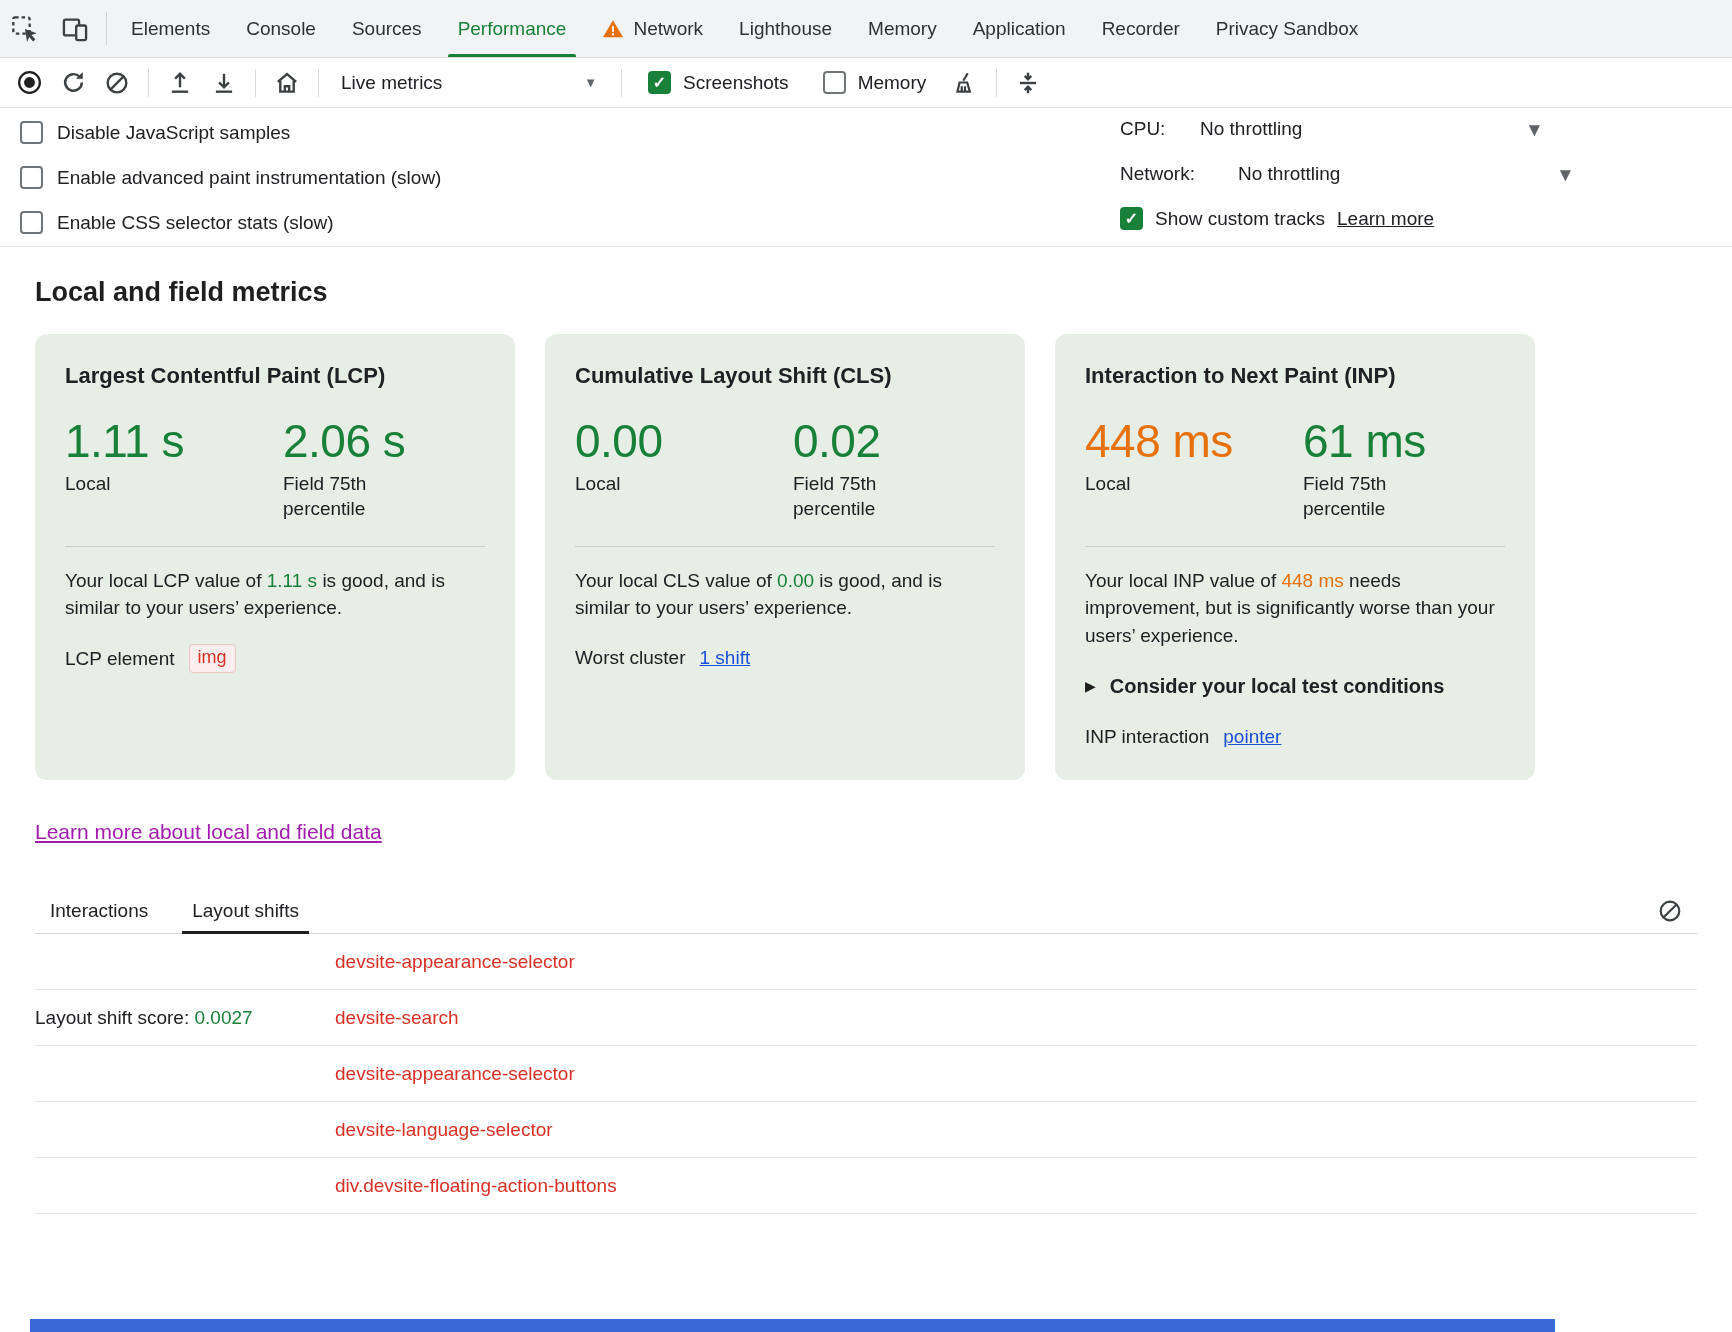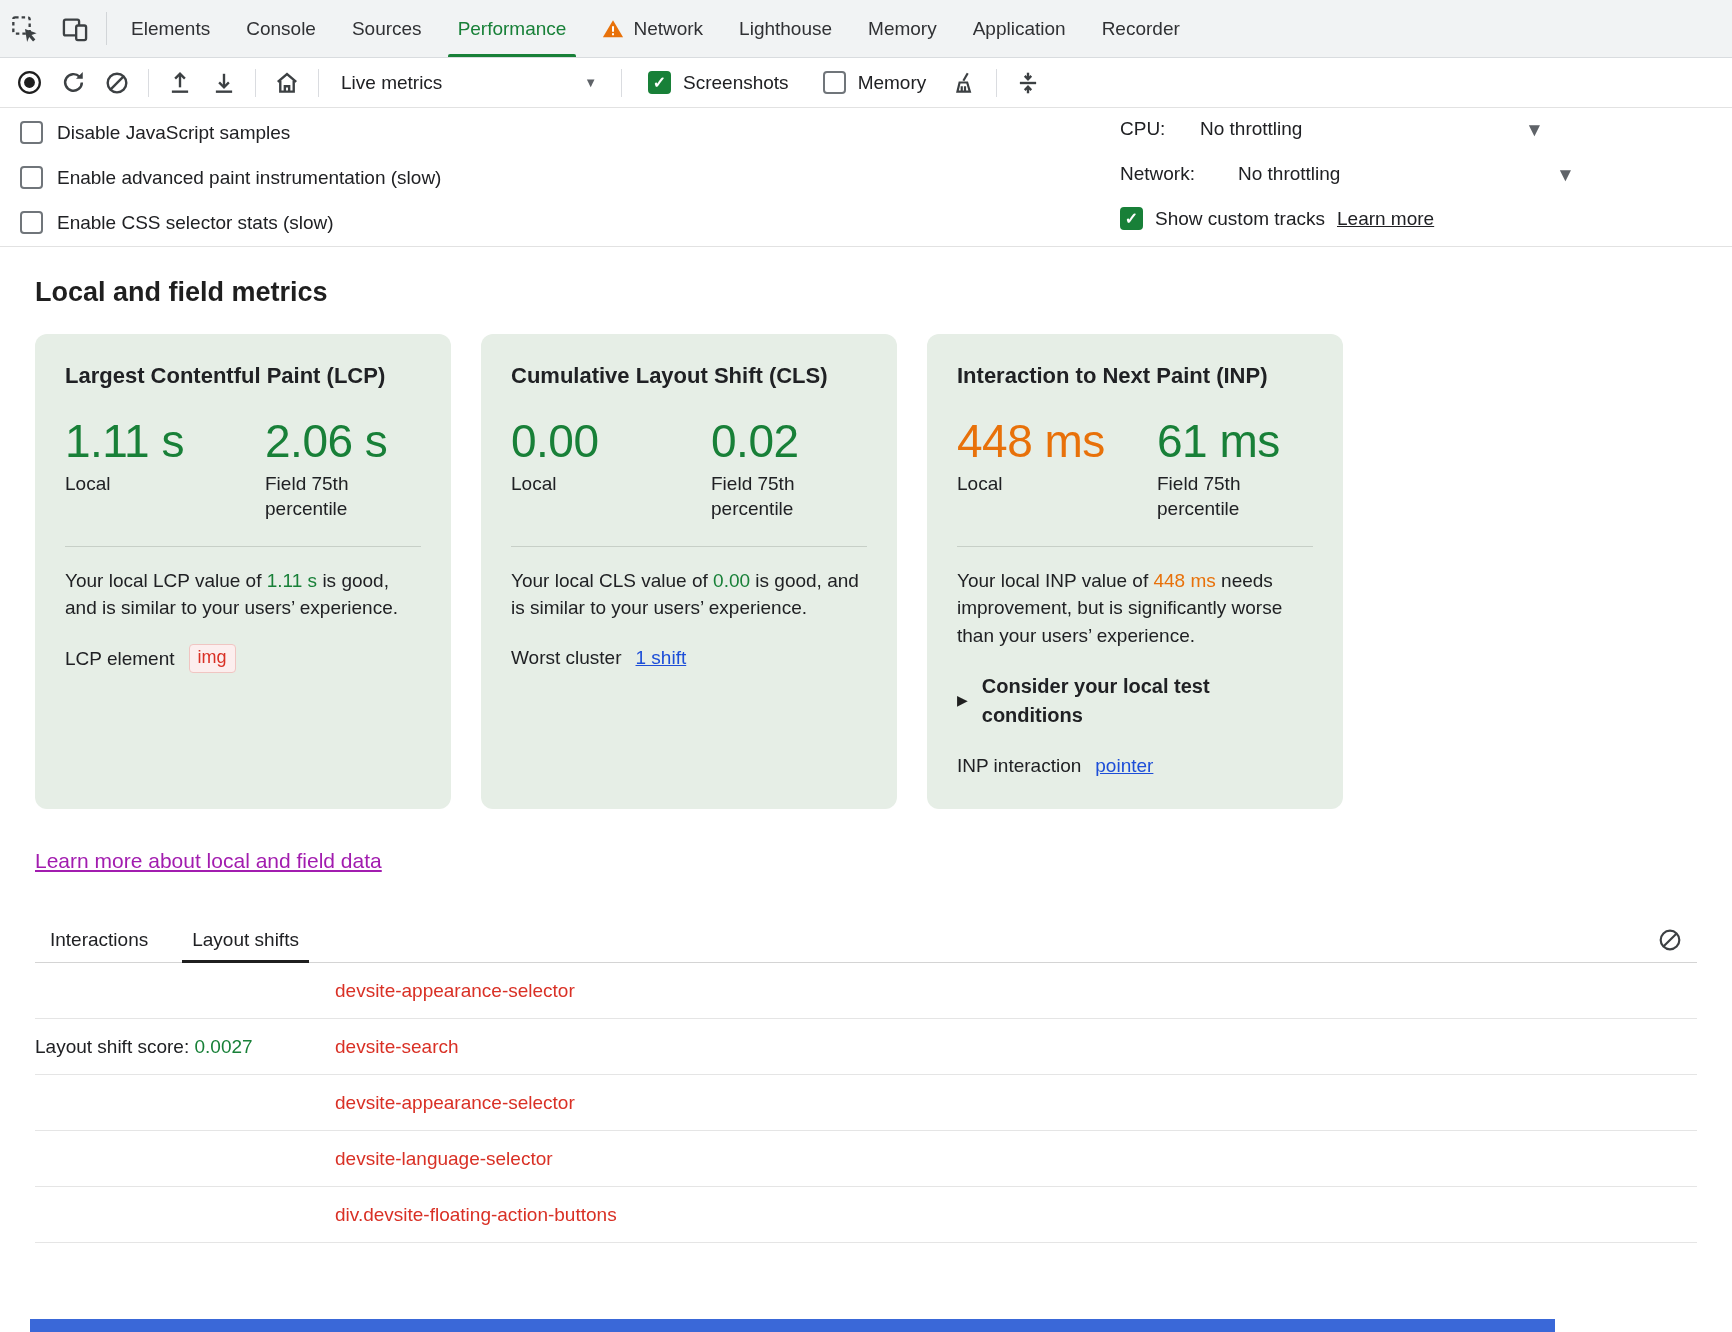--- a/index.html
+++ b/index.html
@@ -33,21 +33,21 @@
   .sr-right .abs{position:absolute;top:50%;transform:translateY(-50%);font-size:19px}
   .pos-l0{left:0}.pos-l80{left:80px}.pos-l118{left:118px}.pos-l405{left:405px}.pos-l436{left:436px}
   .learnmore{color:#202124;text-decoration:underline;cursor:pointer}
   .sr3-label{font-size:19px;margin-left:12px}
   .sr3-link{font-size:19px;margin-left:12px}
 
   
   .content{flex:1;padding:30px 35px 12px;overflow:hidden}
   .metrics-heading{font-size:27px;font-weight:700;color:#1f1f1f}
   .cards{display:flex;gap:30px;margin-top:26px;align-items:stretch}
-  .card{width:416px;background:#e6eee6;border-radius:12px;padding:26px 30px 30px;font-size:19px;line-height:1.45}
+  .card{width:480px;background:#e6eee6;border-radius:12px;padding:26px 30px 30px;font-size:19px;line-height:1.45}
   .card-title{font-size:22px;font-weight:600;margin-bottom:24px}
   .vals{display:flex}
   .vcol1{width:218px}
   .vcol2{width:170px}
   .vnum{font-size:46px;font-weight:500;letter-spacing:-.5px;line-height:1.1}
   .vlabel{font-size:19px;margin-top:6px;line-height:1.3}
   .vcol2 .vlabel{max-width:115px}
   .card-hr{border:none;border-top:1px solid #c7cfc7;margin:24px 0 20px}
   .green{color:#188038}
   .orange{color:#e8710a}
@@ -124,20 +124,23 @@
       </div>
     <div class="tab">
         <span>Memory</span>
       </div>
     <div class="tab">
         <span>Application</span>
       </div>
     <div class="tab">
         <span>Recorder</span>
       </div>
+    <div class="tab">
+        <span>Privacy Sandbox</span>
+      </div>
   </div>
 
   <div class="toolbar">
     <div class="tbtn">
       <span>
         <svg width="27" height="27" viewBox="0 0 24 24">
           <circle cx="12" cy="12" r="9.2" fill="none" stroke="#1f1f1f" stroke-width="2"></circle>
           <circle cx="12" cy="12" r="4.8" fill="#1f1f1f"></circle>
         </svg>
       </span>

